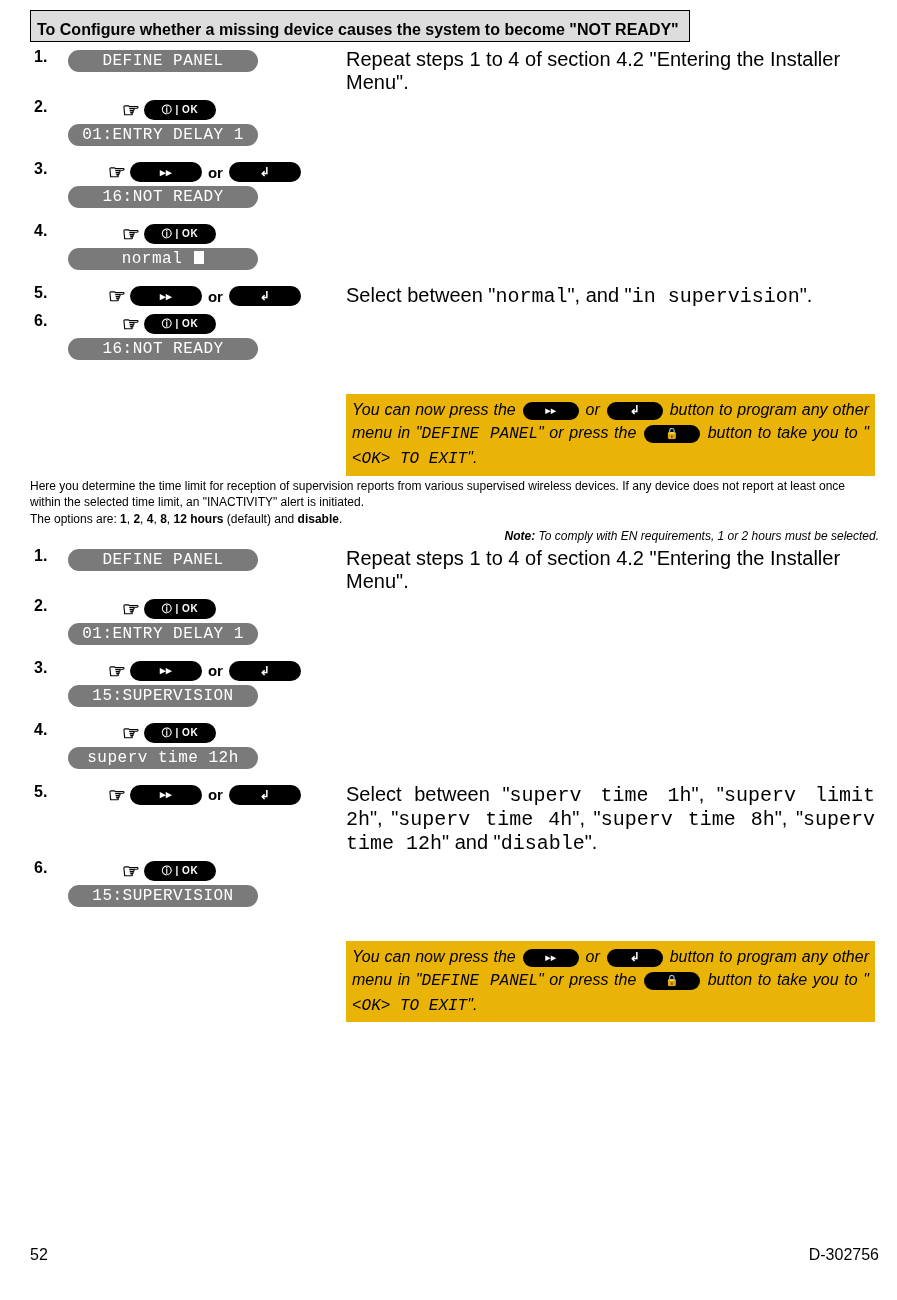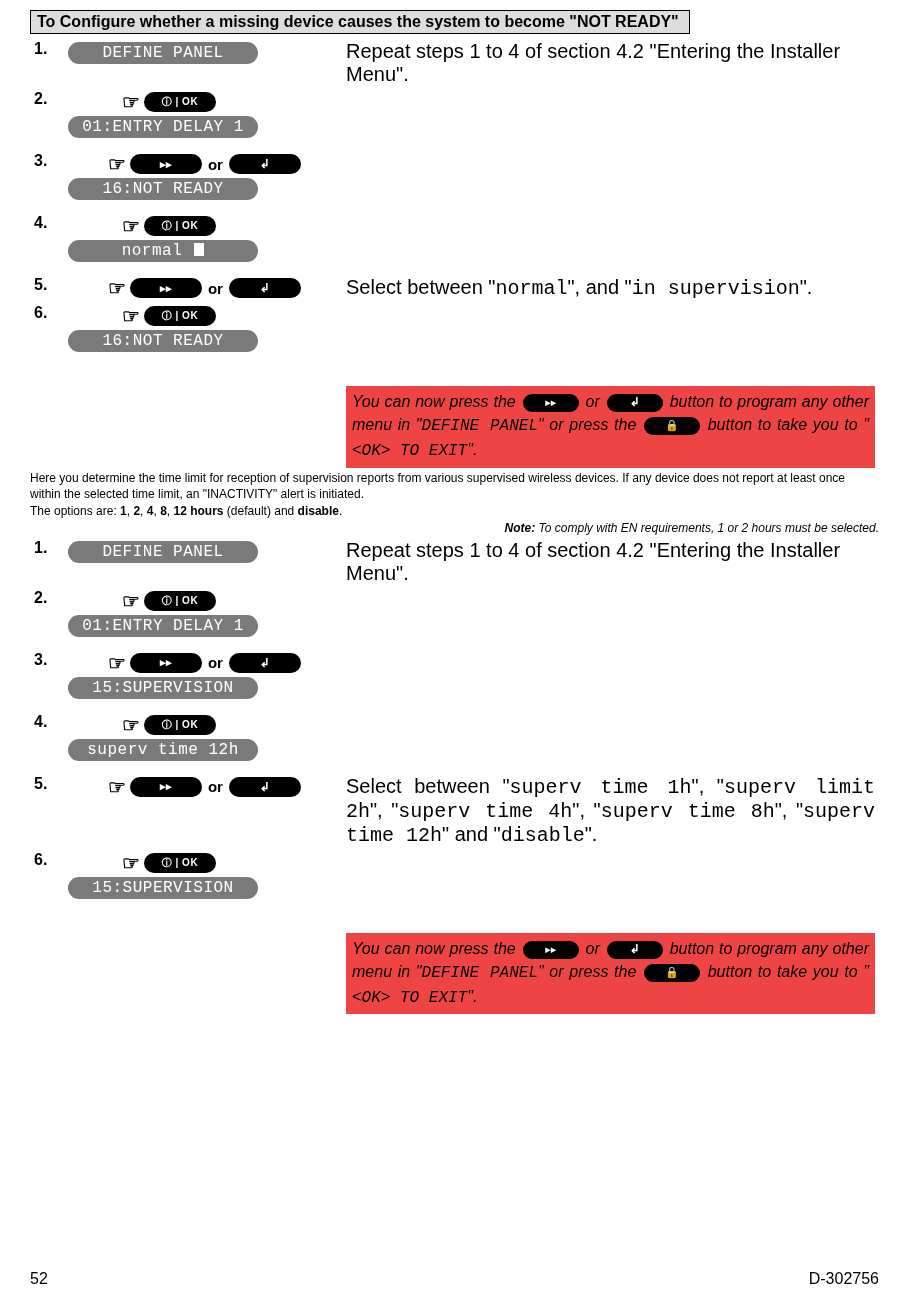--- a/index.html
+++ b/index.html
@@ -14,21 +14,21 @@
     width: 897px;
     min-height: 1300px;
     box-sizing: border-box;
     padding: 10px 18px 20px 30px;
     position: relative;
   }
   .section-title-box {
     display: inline-block;
     border: 1px solid #000;
     background: #dddddd;
-    padding: 2px 10px 2px 6px;
+    padding: 10px 10px 2px 6px;
     font-weight: bold;
     font-size: 16px;
     margin-bottom: 4px;
   }
   table.steps {
     border-collapse: collapse;
     width: 100%;
   }
   table.steps td {
     vertical-align: top;
@@ -101,21 +101,21 @@
     content: "↲";
     font-size: 12px;
     font-weight: bold;
   }
   .or-text {
     font-weight: bold;
     font-size: 15px;
     padding: 0 2px;
   }
   .notebox {
-    background: #ef4444;
+    background: #eab308;
     font-style: italic;
     font-size: 16px;
     padding: 4px 6px;
     line-height: 1.45;
     text-align: justify;
     margin-top: 20px;
   }
   .notebox .mono {
     font-family: "Courier New", monospace;
     font-style: italic;
@@ -152,21 +152,21 @@
   .cursor-block {
     display: inline-block;
     width: 10px;
     height: 13px;
     background: #fff;
     vertical-align: -1px;
     margin-left: 2px;
   }
   .footer {
     position: absolute;
-    bottom: 12px;
+    bottom: 36px;
     left: 30px;
     right: 18px;
     display: flex;
     justify-content: space-between;
     font-size: 16px;
   }
 </style>
 </head>
 <body>
 

